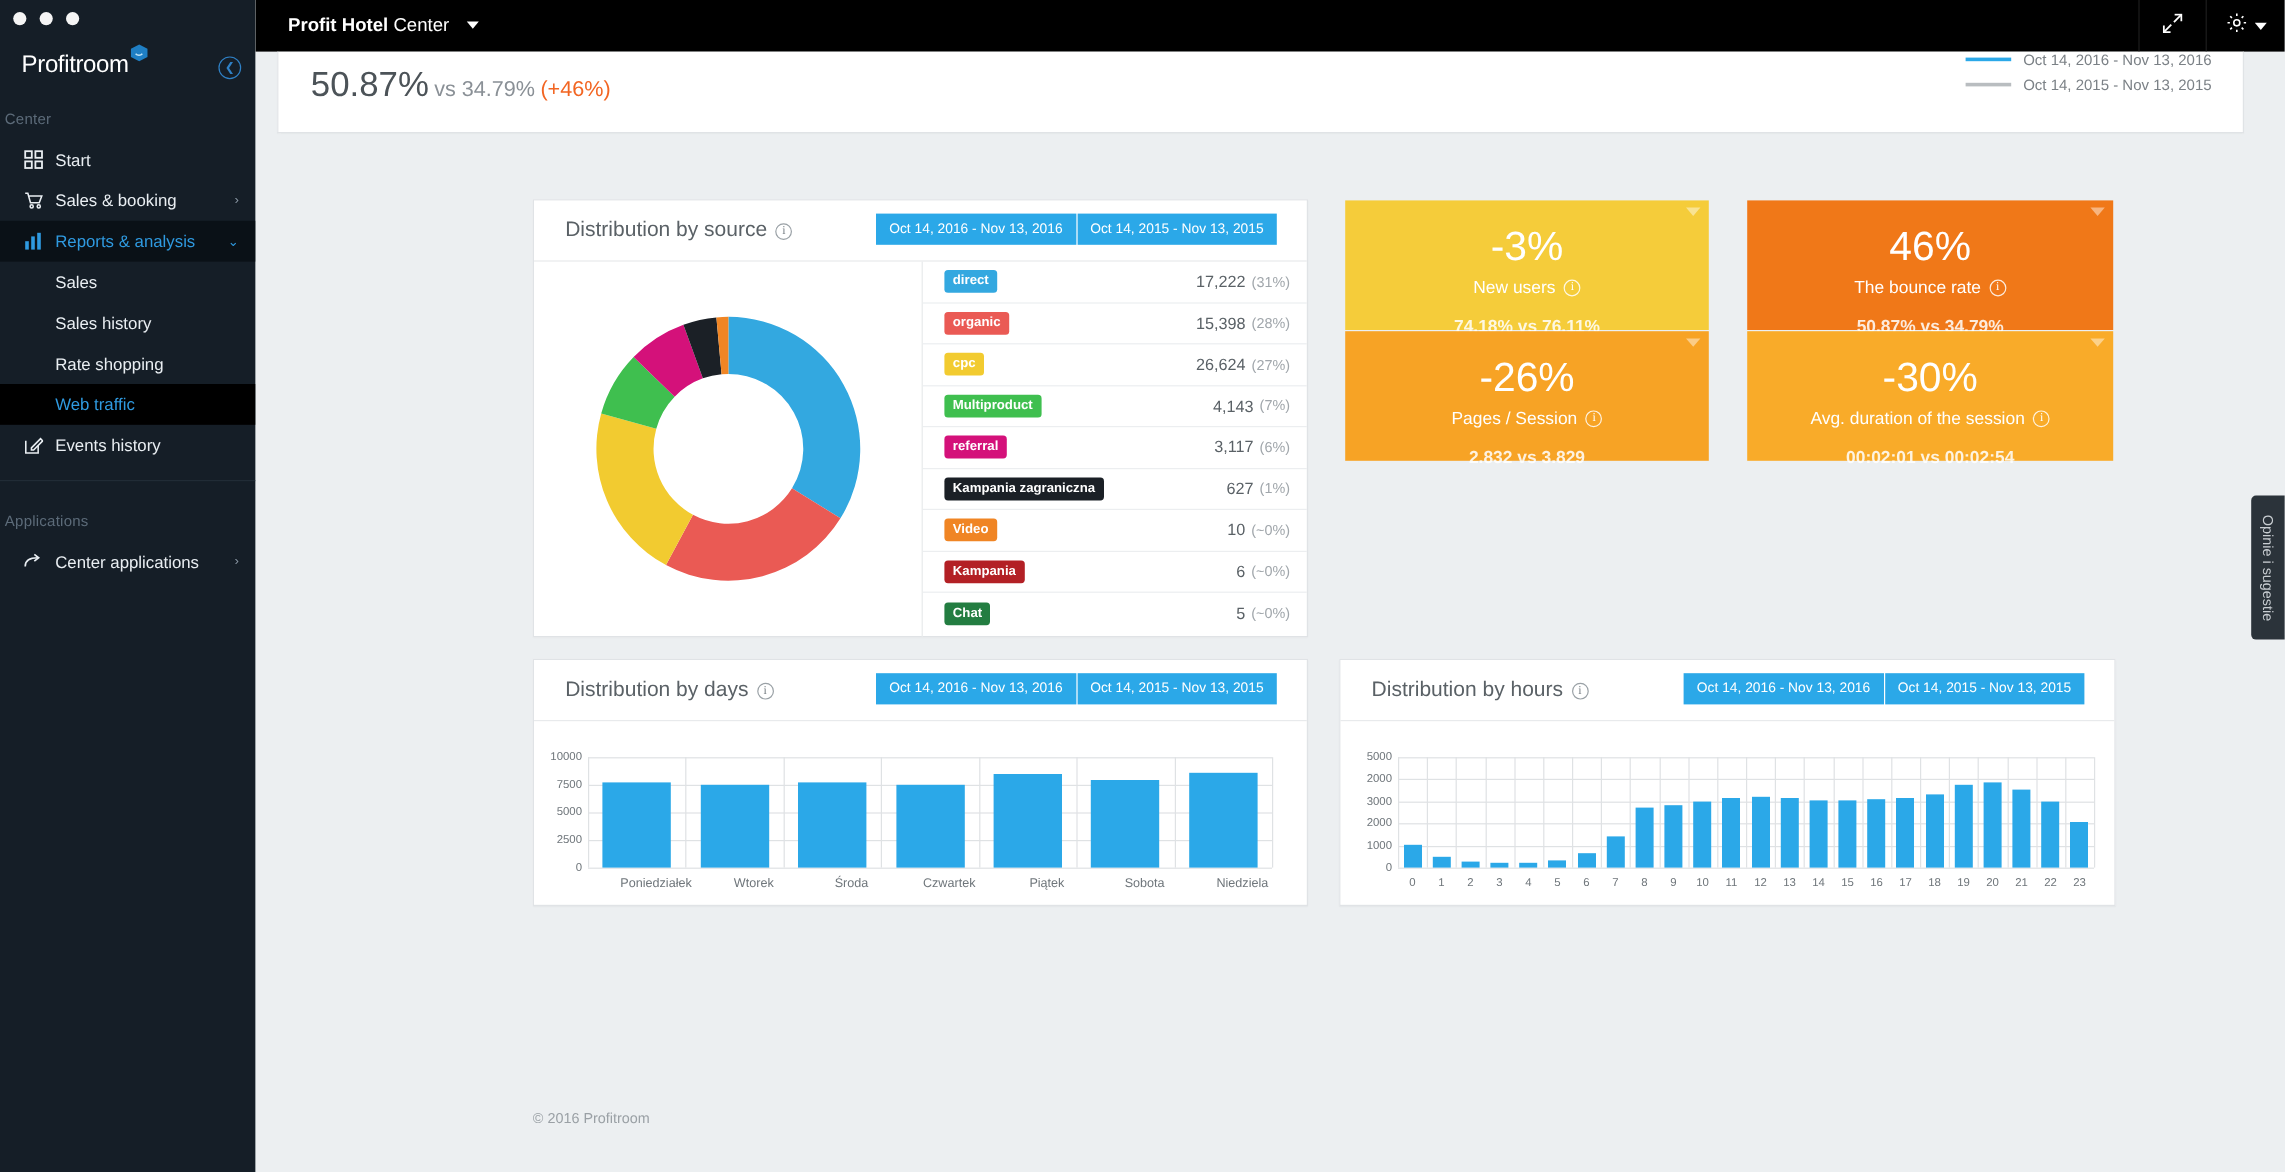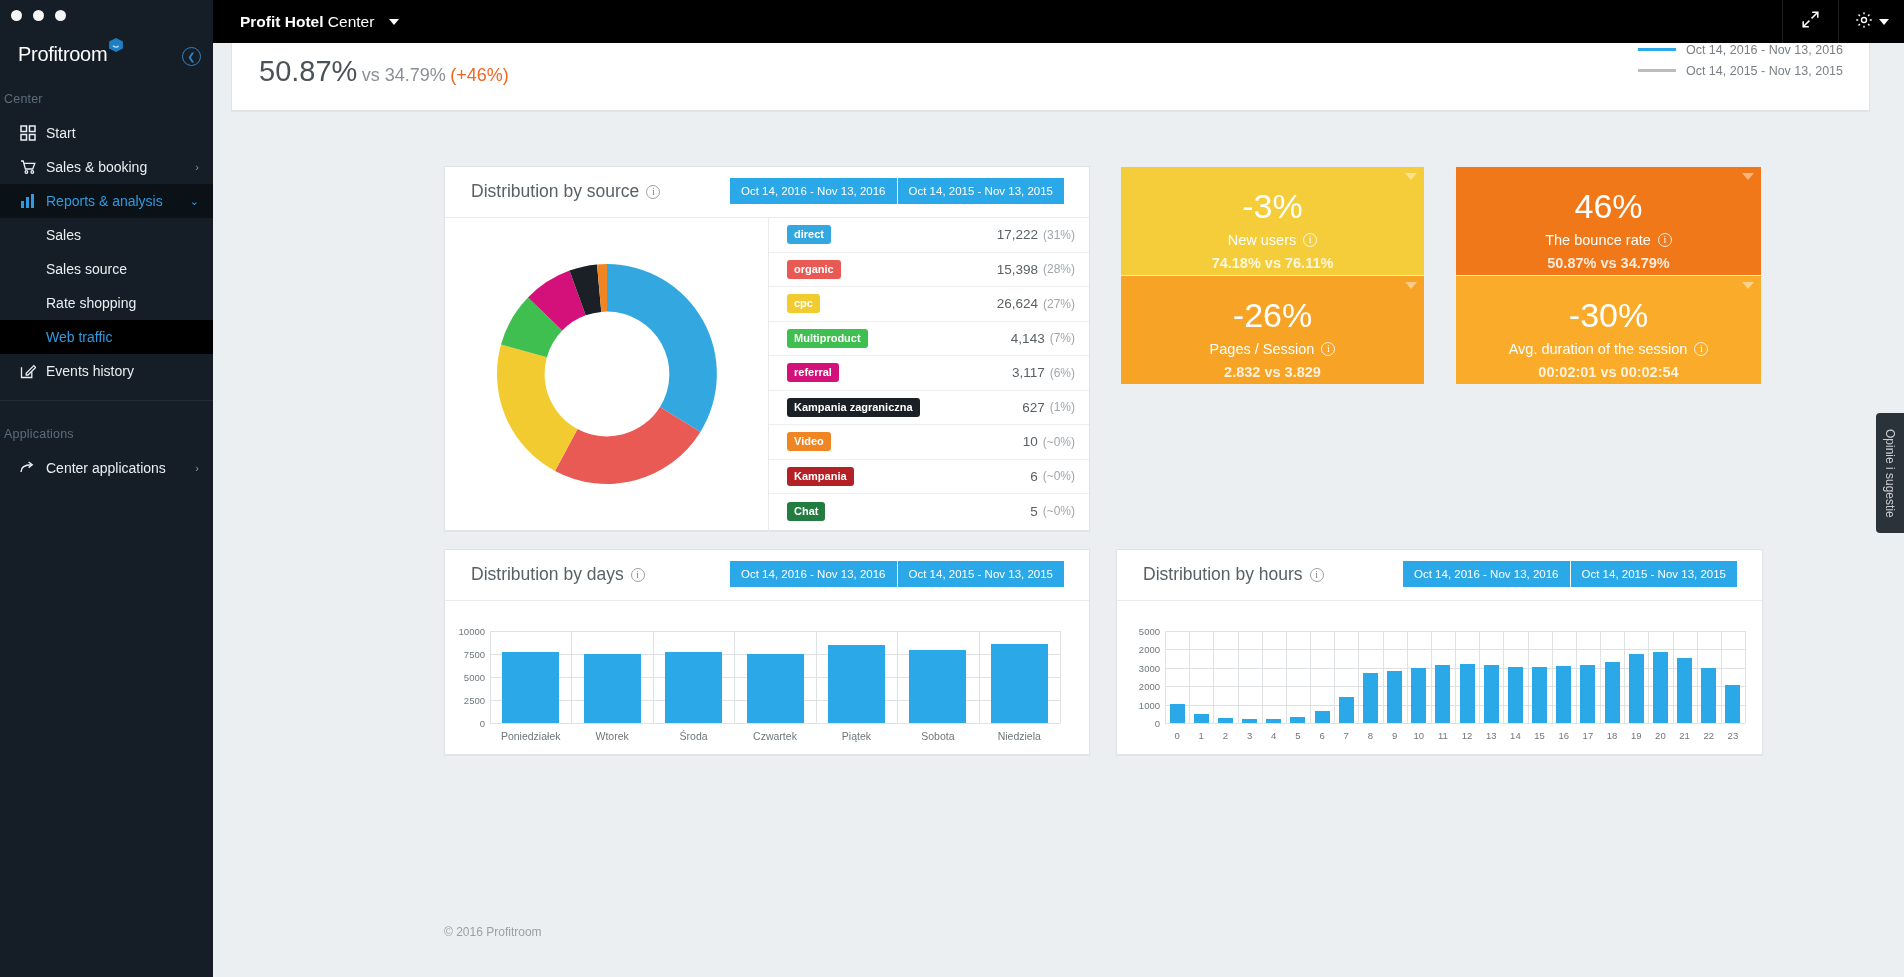--- a/index.html
+++ b/index.html
@@ -103,34 +103,34 @@
   .src-spacer { flex: 1; }
   .src-val { font-size: 13.5px; color: #5a6166; }
   .src-pct { font-size: 12px; color: #a0a6ab; margin-left: 5px; }
 
   
   .kpi { position: absolute; color: #fff; text-align: center; cursor: pointer; }
   .kpi .corner { position: absolute; right: 7px; top: 6px; width: 0; height: 0;
     border-left: 6px solid transparent; border-right: 6px solid transparent; border-top: 7px solid rgba(255,255,255,.45); }
   .kpi .pct { font-size: 34px; font-weight: 300; margin-top: 20px; }
   .kpi .name { font-size: 14.5px; margin-top: 6px; }
-  .kpi .cmp { font-size: 14.5px; font-weight: bold; margin-top: 7px; color: rgba(255,255,255,.85); }
+  .kpi .cmp { font-size: 14.5px; font-weight: bold; margin-top: 17px; color: rgba(255,255,255,.85); }
   .kpi .info-i { border-color: rgba(255,255,255,.85); color: #fff; }
 
   
   #panel-days { left: 231px; top: 506px; width: 646px; height: 206px; }
   #panel-hours { left: 903px; top: 506px; width: 647px; height: 206px; }
   .chart-area { position: absolute; left: 0; top: 51px; right: 0; bottom: 0; }
   .plot { position: absolute; }
   .ylab { position: absolute; font-size: 9.5px; color: #6f767b; text-align: right; transform: translateY(-50%); }
   .gridline { position: absolute; height: 1px; background: #dfe2e4; }
   .vgrid { position: absolute; width: 1px; background: #dfe2e4; }
   .bar { position: absolute; background: #2ba8e8; bottom: 0; }
   .xlab { position: absolute; font-size: 9.5px; color: #6f767b; text-align: center; transform: translateX(-50%); }
-  .xlab.day { font-size: 10.5px; }
+  .xlab.day { font-size: 10.5px; margin-left: 16px; }
 
   .footer { position: absolute; left: 231px; bottom: 38px; font-size: 12px; color: #9aa0a5; }
 
   
   .feedback {
     position: absolute; right: 0; top: 413px; width: 28px; height: 120px;
     background: #2b333a; color: #c9ced2; border-radius: 4px 0 0 4px;
     font-size: 12px; display: flex; align-items: center; justify-content: center; cursor: pointer;
   }
   .feedback span { writing-mode: vertical-rl; }
@@ -193,21 +193,21 @@
           </svg>
       </span>
       <span class="lbl">Reports &amp; analysis</span>
       <span class="chev">⌄</span>
     </div>
 
     <div class="nav-sub">
       <span>Sales</span>
     </div>
     <div class="nav-sub">
-      <span>Sales source</span>
+      <span>Sales history</span>
     </div>
     <div class="nav-sub">
       <span>Rate shopping</span>
     </div>
     <div class="nav-sub active">
       <span>Web traffic</span>
     </div>
 
     <div class="nav-item">
       <span class="ico">

